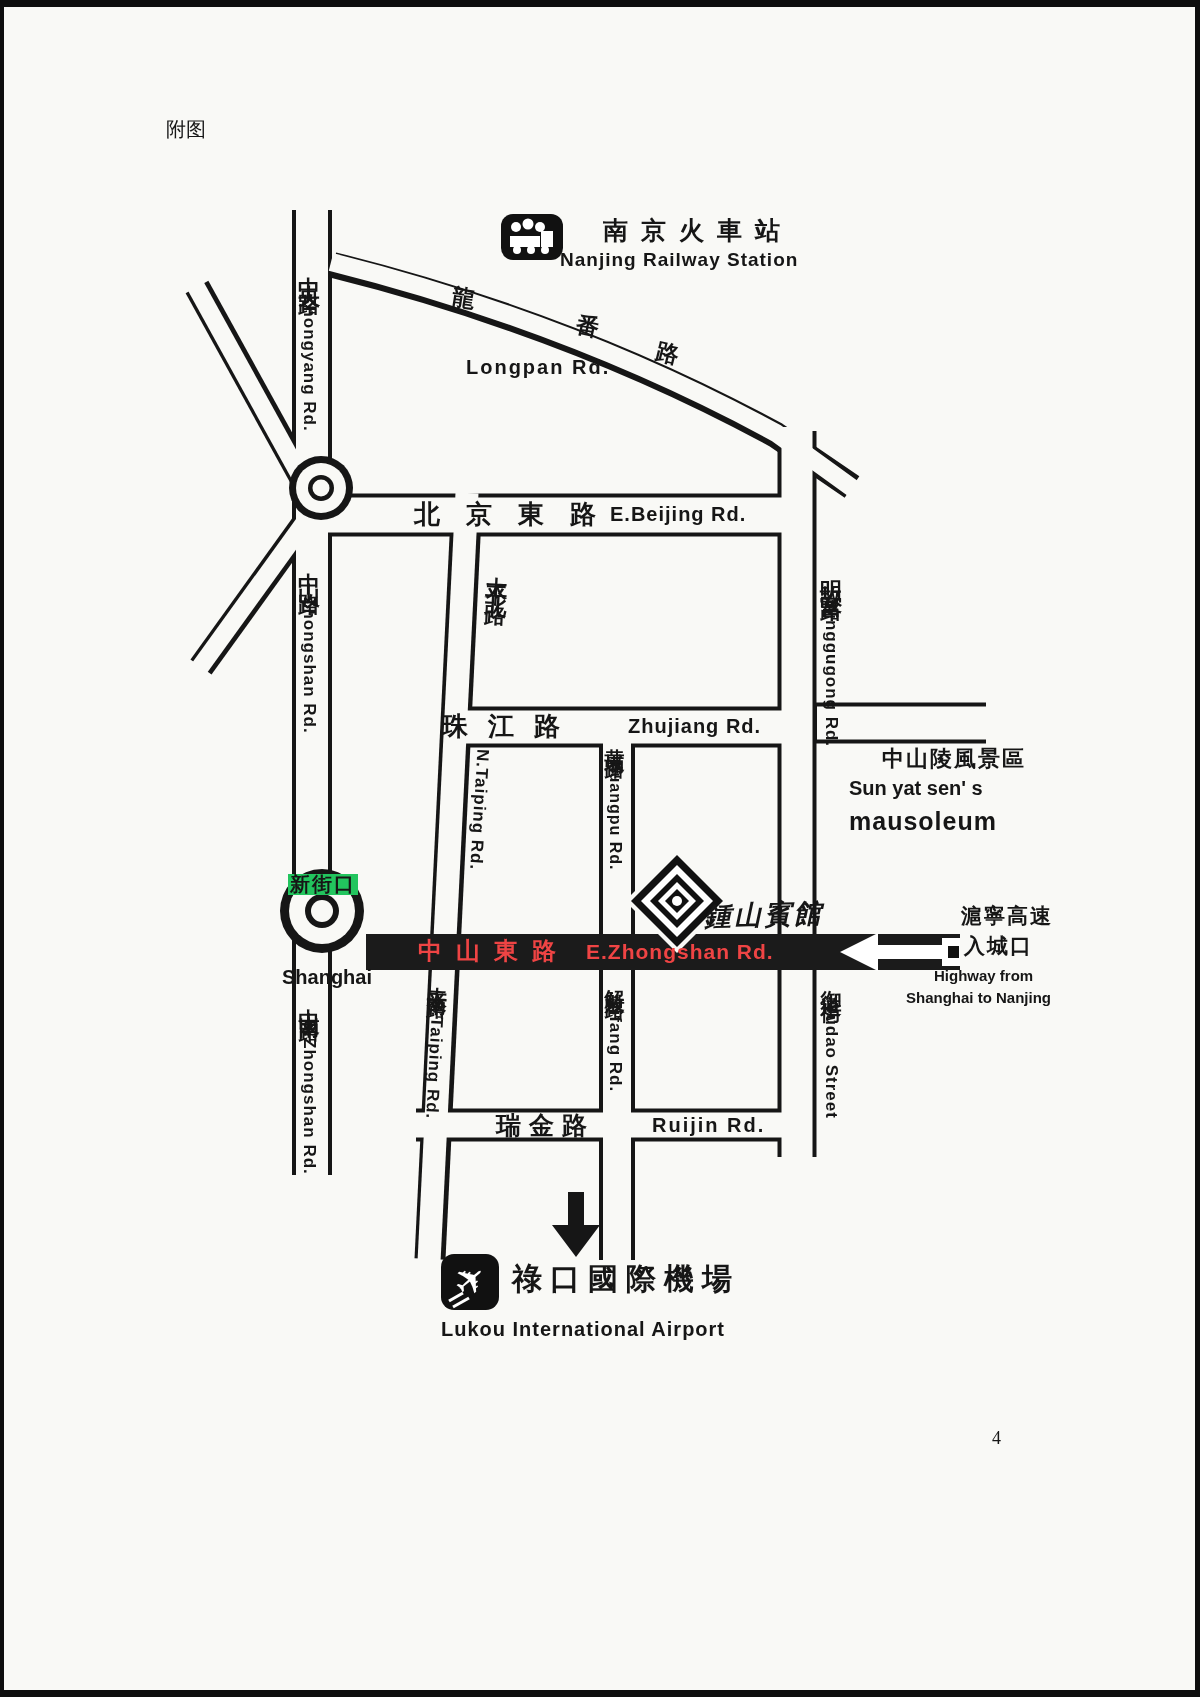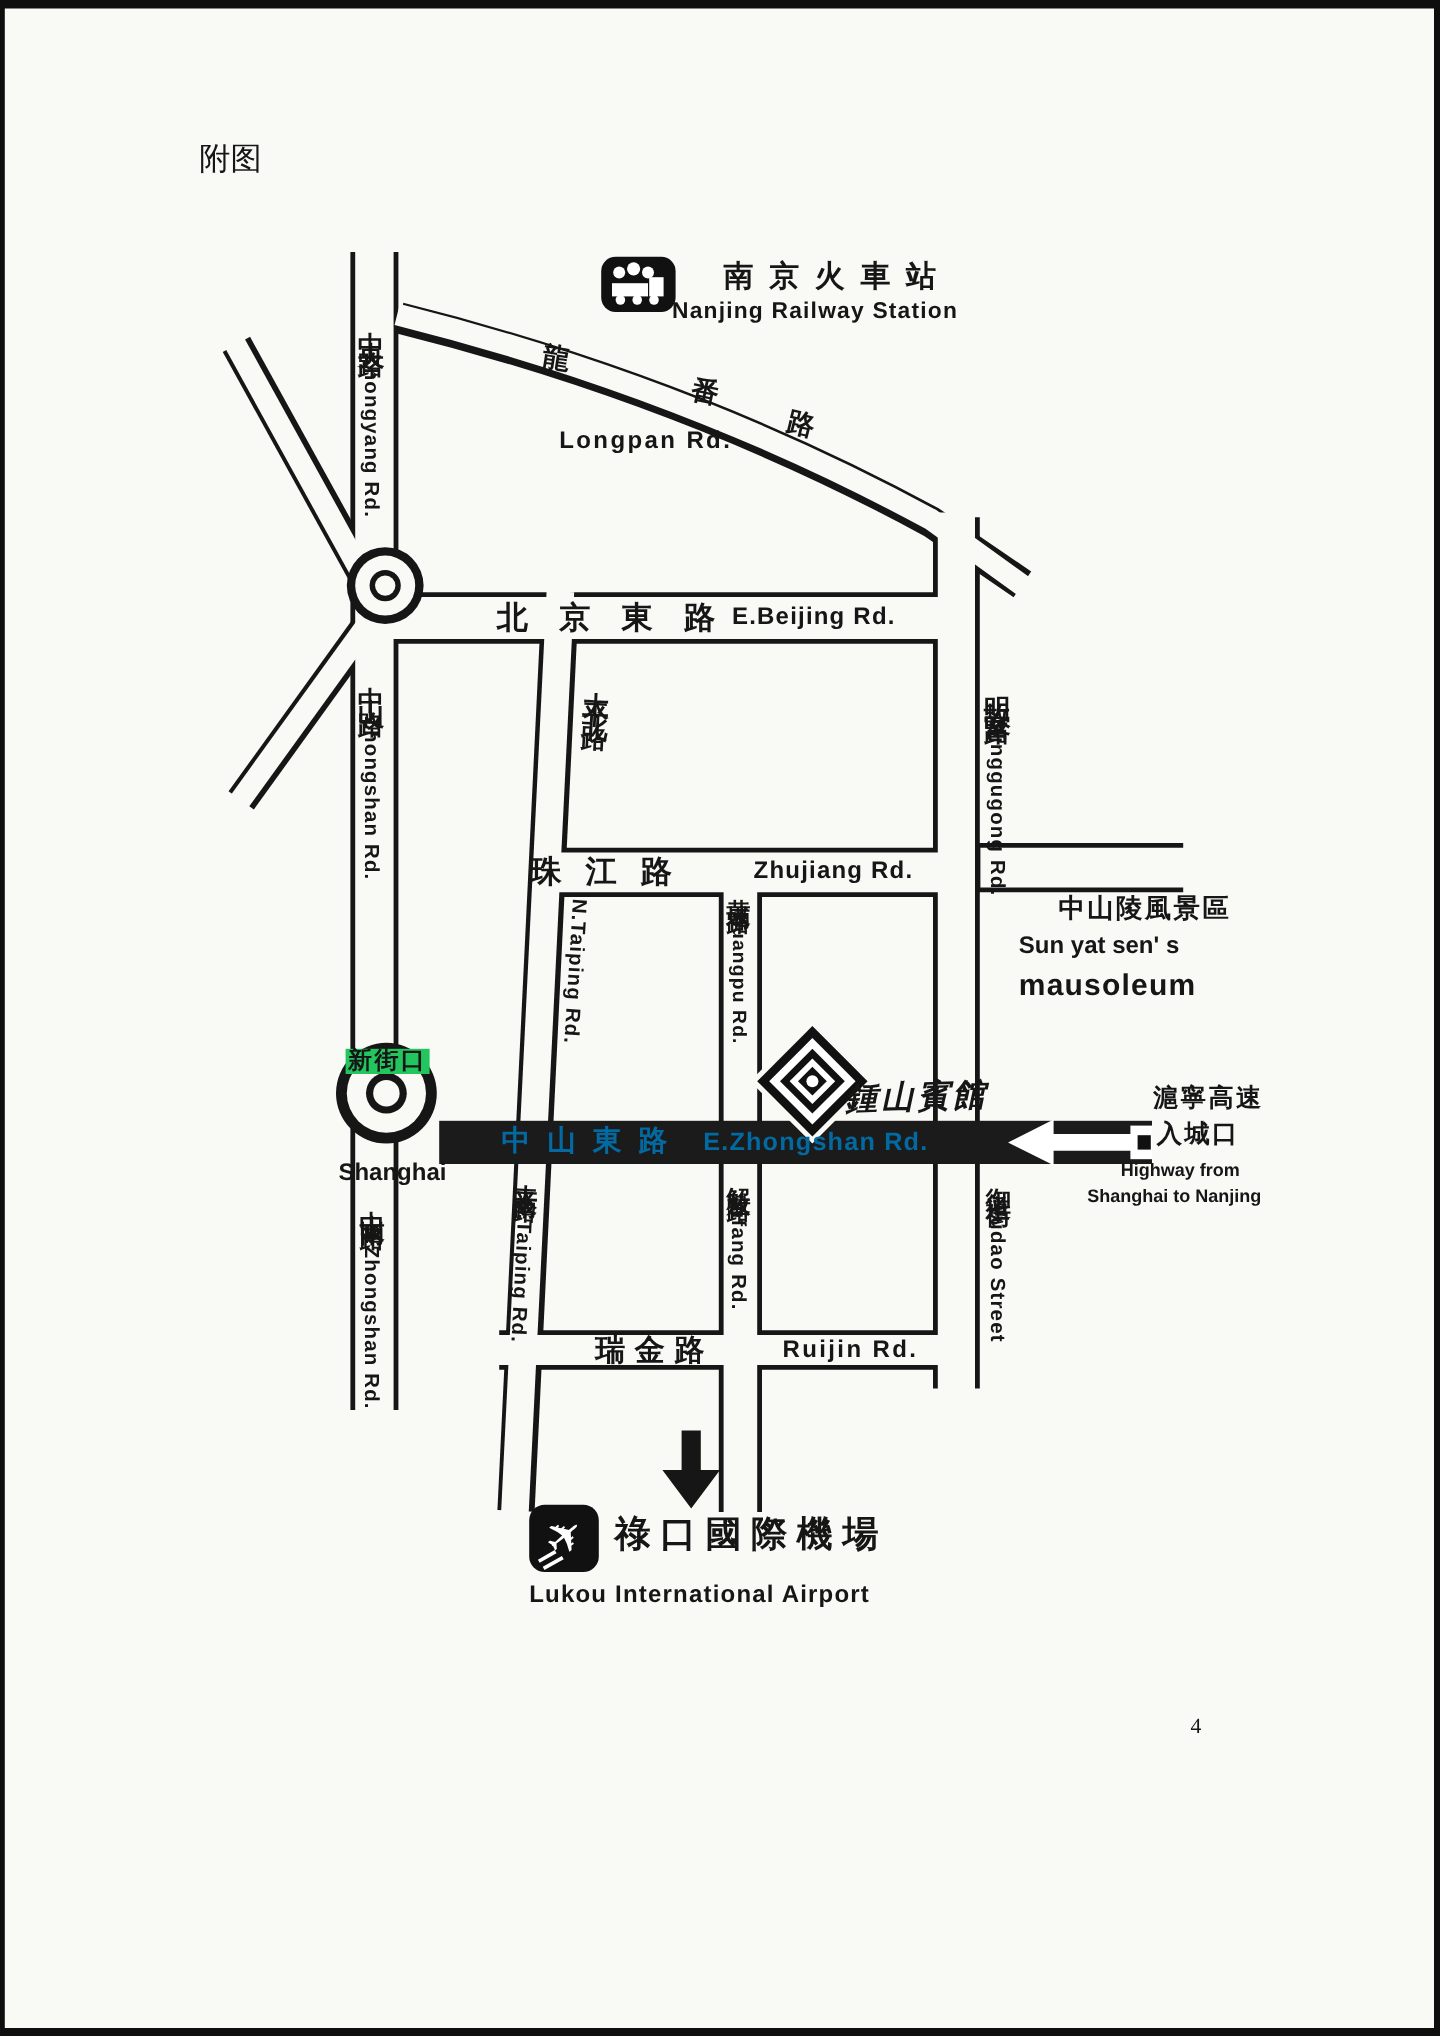--- a/index.html
+++ b/index.html
@@ -10,21 +10,21 @@
     font-family:"Liberation Sans",sans-serif;color:#161616;overflow:hidden;
   }
   svg.map{position:absolute;left:0;top:0;z-index:1;}
   .lbl{position:absolute;z-index:3;white-space:nowrap;line-height:1.05;}
   .b{font-weight:bold;}
   .serif{font-family:"Liberation Serif",serif;}
   
   .vlabel{writing-mode:vertical-rl;text-orientation:mixed;}
   .vzh{font-weight:bold;}
   .ven{font-weight:bold;font-size:17px;margin-top:12px;letter-spacing:1px;}
-  .white{color:#0369a1;}
+  .white{color:#ef4444;}
   .badge{background:#22c55e;padding:0 2px;}
   
   .longpan-chars span{position:absolute;font-weight:bold;font-size:23px;z-index:3;}
   .longpan-chars span:nth-child(1){left:448px;top:276px;transform:rotate(9deg);}
   .longpan-chars span:nth-child(2){left:572px;top:304px;transform:rotate(12deg);}
   .longpan-chars span:nth-child(3){left:652px;top:331px;transform:rotate(14deg);}
   .hotel-name{font-family:"DejaVu Serif",serif;font-style:italic;font-weight:bold;
     font-size:27px;transform:rotate(-2deg);letter-spacing:3px;}
 </style>
 </head>
@@ -109,21 +109,21 @@
     <polygon points="564,1185 580,1185 580,1218 596,1218 572,1250 548,1218 564,1218" fill="#161616"></polygon>
 
     <g transform="translate(437,1247)">
       <rect x="0" y="0" width="58" height="56" rx="13" fill="#111"></rect>
       <text x="31" y="39" font-size="38" fill="#fff" text-anchor="middle" transform="rotate(-40 31 28)" font-family="DejaVu Sans, sans-serif">✈</text>
       <line x1="8" y1="47" x2="22" y2="39" stroke="#fff" stroke-width="3"></line>
       <line x1="12" y1="53" x2="28" y2="44" stroke="#fff" stroke-width="3"></line>
     </g>
   </svg>
 
-  <div class="lbl serif" style="left:162px;top:112px;font-size:26px;">附图</div>
+  <div class="lbl serif" style="left:162px;top:112px;font-size:20px;">附图</div>
 
   <div class="lbl b" style="left:575px;top:210px;font-size:25px;letter-spacing:13px;margin-left:24px;">南京火車站</div>
   <div class="lbl b" style="left:556px;top:243px;font-size:19px;letter-spacing:1px;">Nanjing Railway Station</div>
 
   <div class="longpan-chars">
       <span>龍</span>
       <span>番</span>
       <span>路</span>
     </div>
   <div class="lbl b" style="left:462px;top:350px;font-size:20px;letter-spacing:2px;">Longpan Rd.</div>
@@ -148,21 +148,21 @@
   <div class="lbl b" style="left:624px;top:709px;font-size:20px;letter-spacing:1px;">Zhujiang Rd.</div>
 
   <div class="lbl vlabel" style="left:600px;top:726px;">
     <span class="vzh" style="font-size:20px;letter-spacing:5px;">黄埔路</span><span class="ven" style="font-size:16px;">Huangpu Rd.</span>
   </div>
 
   <div class="lbl vlabel" style="left:816px;top:556px;">
     <span class="vzh" style="font-size:22px;letter-spacing:6px;">明故宫路</span><span class="ven">Minggugong Rd.</span>
   </div>
 
-  <div class="lbl b" style="left:878px;top:740px;font-size:22px;letter-spacing:2px;font-family:Liberation Mono, monospace;">中山陵風景區</div>
+  <div class="lbl b" style="left:878px;top:740px;font-size:22px;letter-spacing:2px;">中山陵風景區</div>
   <div class="lbl b" style="left:845px;top:771px;font-size:20px;">Sun yat sen' s</div>
   <div class="lbl b" style="left:845px;top:801px;font-size:25px;letter-spacing:1px;">mausoleum</div>
 
   <div class="lbl hotel-name" style="left:700px;top:894px;">鍾山賓館</div>
 
   <div class="lbl b white" style="left:414px;top:931px;font-size:24px;letter-spacing:14px;z-index:4;">中山東路</div>
   <div class="lbl b white" style="left:582px;top:934px;font-size:21px;letter-spacing:1px;z-index:4;">E.Zhongshan Rd.</div>
 
   <div class="lbl b badge" style="left:284px;top:867px;font-size:20px;letter-spacing:2px;z-index:4;">新街口</div>
   <div class="lbl b" style="left:278px;top:960px;font-size:20px;">Shanghai</div>

